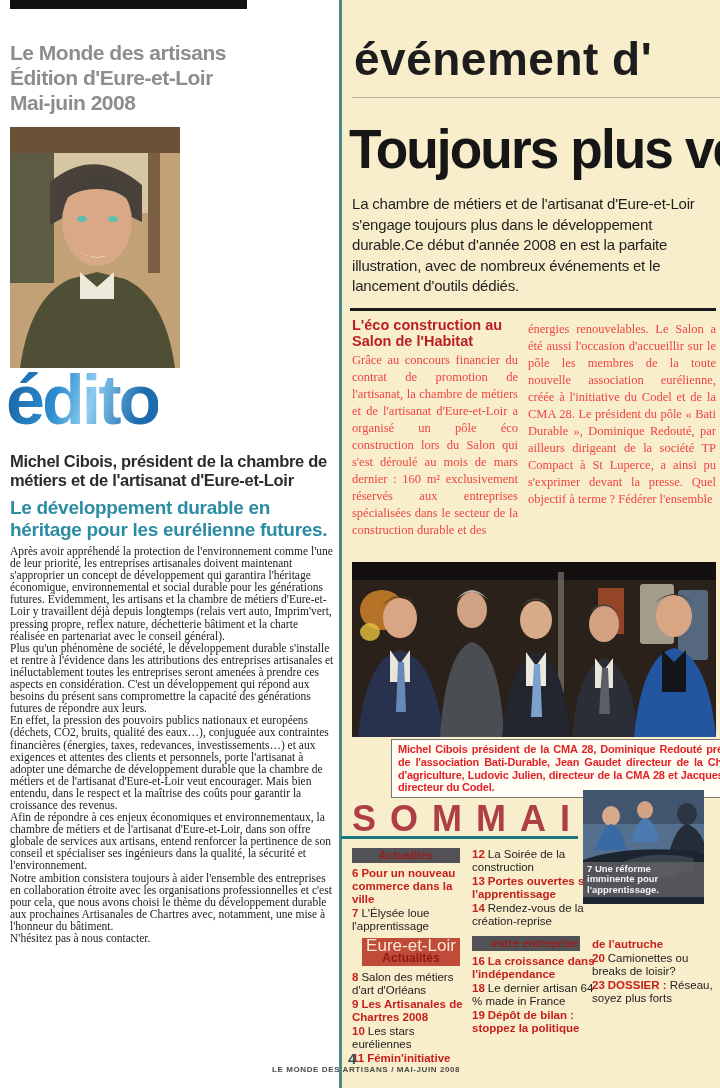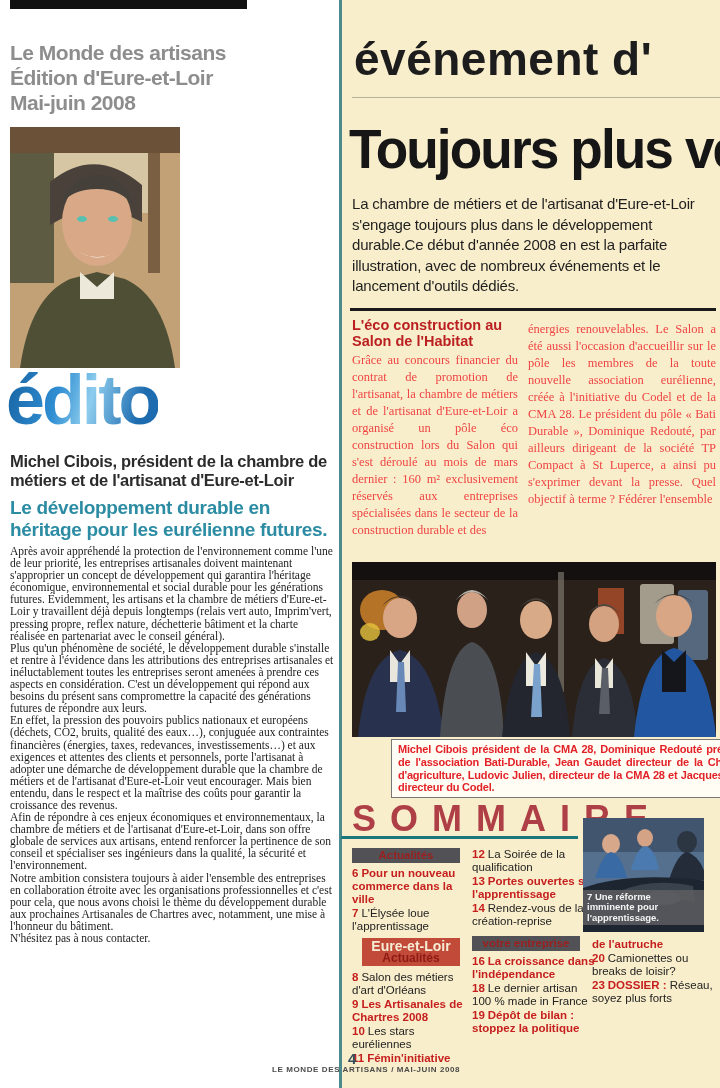--- a/index.html
+++ b/index.html
@@ -64,24 +64,24 @@
   .som-col3 { left:592px; top:938px; width:126px; font-size:11.5px; line-height:13px; }
   .som-bar { background:#515156; color:#9c1f1f; font-weight:bold; font-size:11.5px;
              text-align:center; padding:1px 2px; margin-bottom:4px; width:108px; }
   .entry { margin-bottom:1px; }
   .entry .num { color:#c5201f; font-weight:bold; margin-right:3px; }
   .entry .num:empty { margin-right:0; }
   .entry .red { color:#c5201f; font-weight:bold; }
   .entry .blk { color:#222; }
   .eurebox { background:#c14a39; width:98px; margin:5px 0 5px 10px; text-align:center;
              padding:2px 0 1px; }
-  .eurebox .l1 { color:#f6ecd4; font-size:14px; font-weight:bold; line-height:12px; }
+  .eurebox .l1 { color:#f6ecd4; font-size:17px; font-weight:normal; line-height:12px; }
   .eurebox .l2 { color:#8e1a14; font-size:12px; font-weight:bold; line-height:13px; }
 
-  .mini-photo { left:583px; top:818px; width:121px; height:114px; overflow:hidden; }
+  .mini-photo { left:583px; top:790px; width:121px; height:114px; overflow:hidden; }
   .mini-cap { position:absolute; left:0; bottom:7px; width:100%;
               background:rgba(92,92,96,0.88); color:#f4f4f4; font-size:9.5px;
               line-height:10.5px; font-weight:bold; padding:2px 4px; }
 
   
   .page-num { left:348px; top:1050px; font-size:15px; font-weight:bold; color:#35505a; }
   .credit   { left:272px; top:1065px; font-size:8px; font-weight:bold; color:#4a4a4a;
               letter-spacing:0.6px; }
 </style>
 </head>
@@ -206,34 +206,34 @@
   <div class="entry">
     <span class="num">10</span><span class="red"></span><span class="blk">Les stars euréliennes</span>
   </div>
   <div class="entry">
     <span class="num">11</span><span class="red">Fémin'initiative</span><span class="blk"></span>
   </div>
 </div>
 
 <div class="abs som-col som-col2">
   <div class="entry">
-    <span class="num">12</span><span class="red"></span><span class="blk">La Soirée de la qualification</span>
+    <span class="num">12</span><span class="red"></span><span class="blk">La Soirée de la construction</span>
   </div>
   <div class="entry">
     <span class="num">13</span><span class="red">Portes ouvertes sur l'apprentissage</span><span class="blk"></span>
   </div>
   <div class="entry">
     <span class="num">14</span><span class="red"></span><span class="blk">Rendez-vous de la création-reprise</span>
   </div>
-  <div class="som-bar" style="margin-top:8px;">votre entreprise</div>
+  <div class="som-bar" style="margin-top:8px;text-align:right;">votre entreprise</div>
   <div class="entry">
     <span class="num">16</span><span class="red">La croissance dans l'indépendance</span><span class="blk"></span>
   </div>
   <div class="entry">
-    <span class="num">18</span><span class="red"></span><span class="blk">Le dernier artisan 100 % made in France</span>
+    <span class="num">18</span><span class="red"></span><span class="blk">Le dernier artisan 64 % made in France</span>
   </div>
   <div class="entry">
     <span class="num">19</span><span class="red">Dépôt de bilan : stoppez la politique</span><span class="blk"></span>
   </div>
 </div>
 
 <div class="abs mini-photo">
   <svg width="133" height="114" viewBox="0 0 133 114">
     <rect width="133" height="114" fill="#55708e"></rect>
     <rect x="0" y="0" width="133" height="34" fill="#41566e"></rect>

